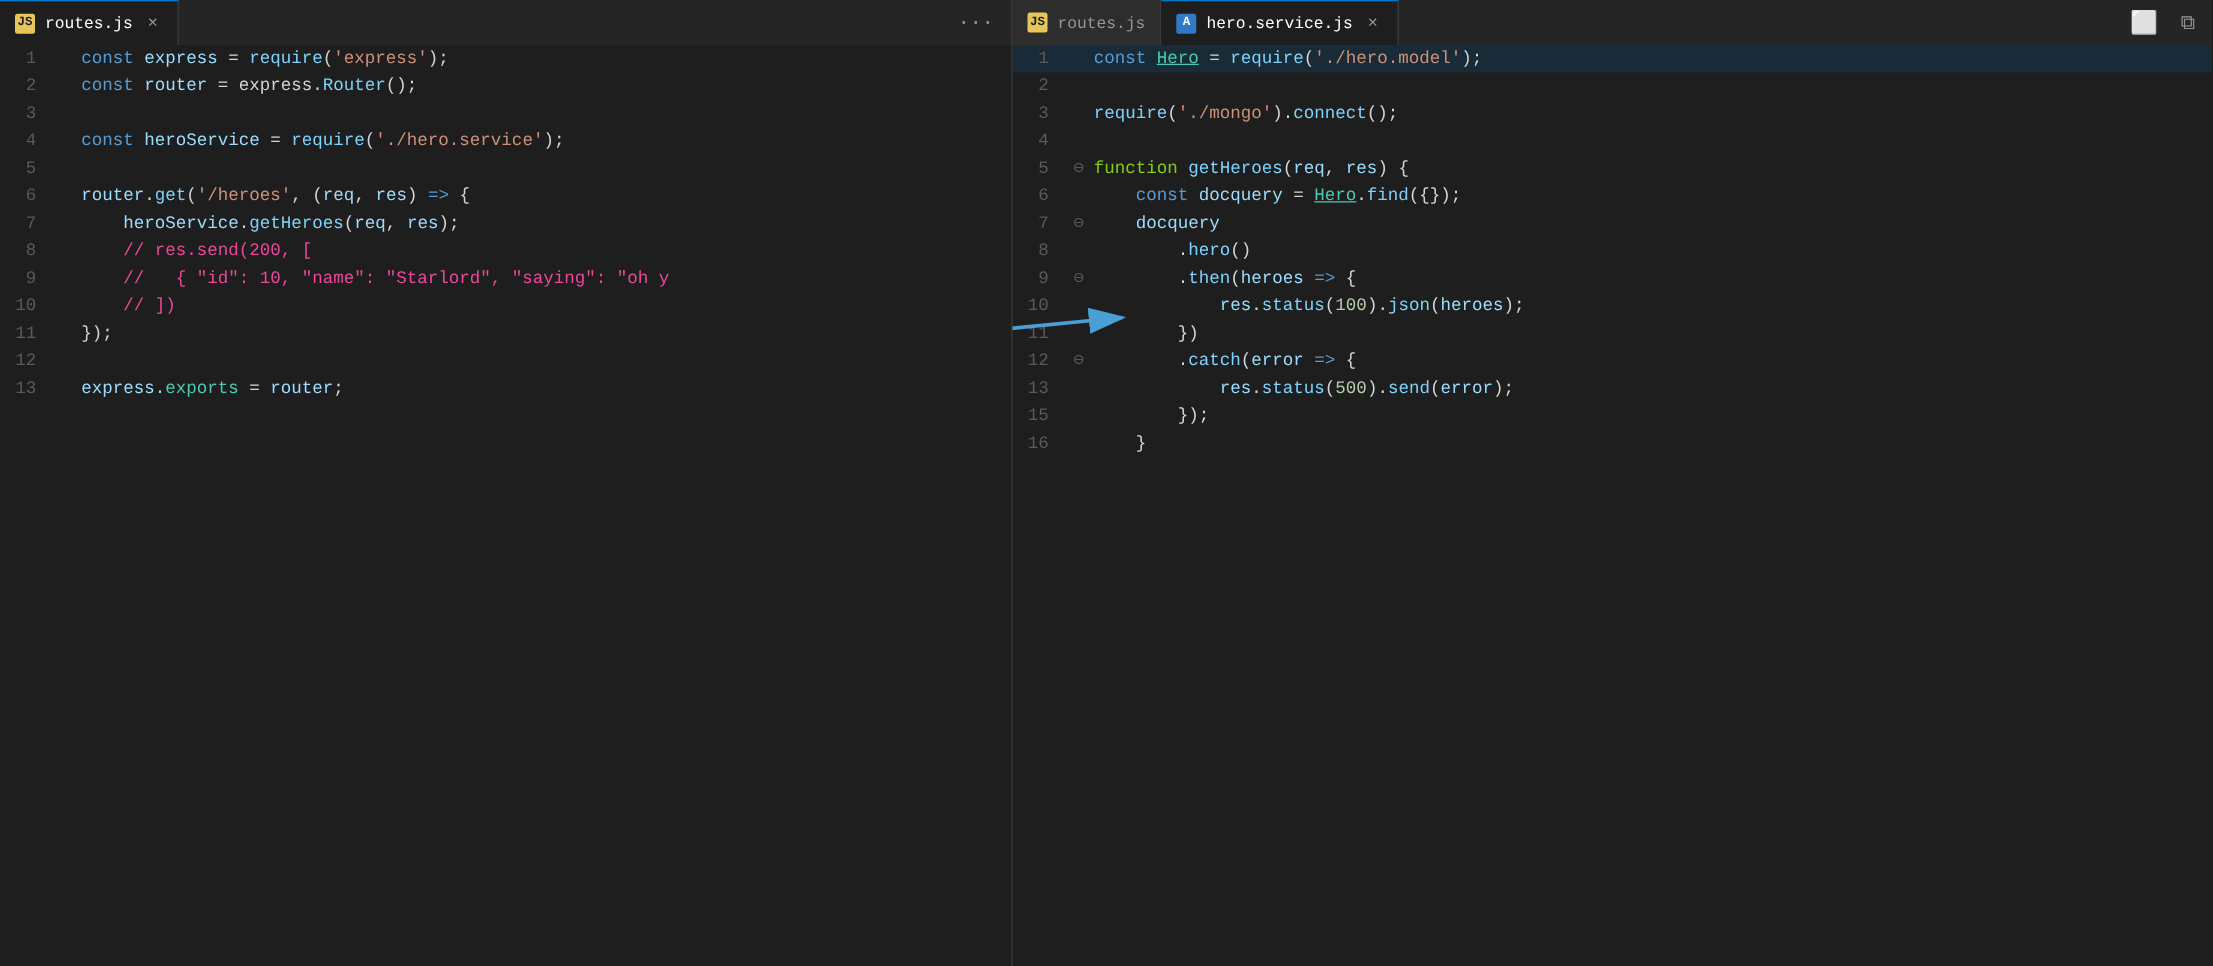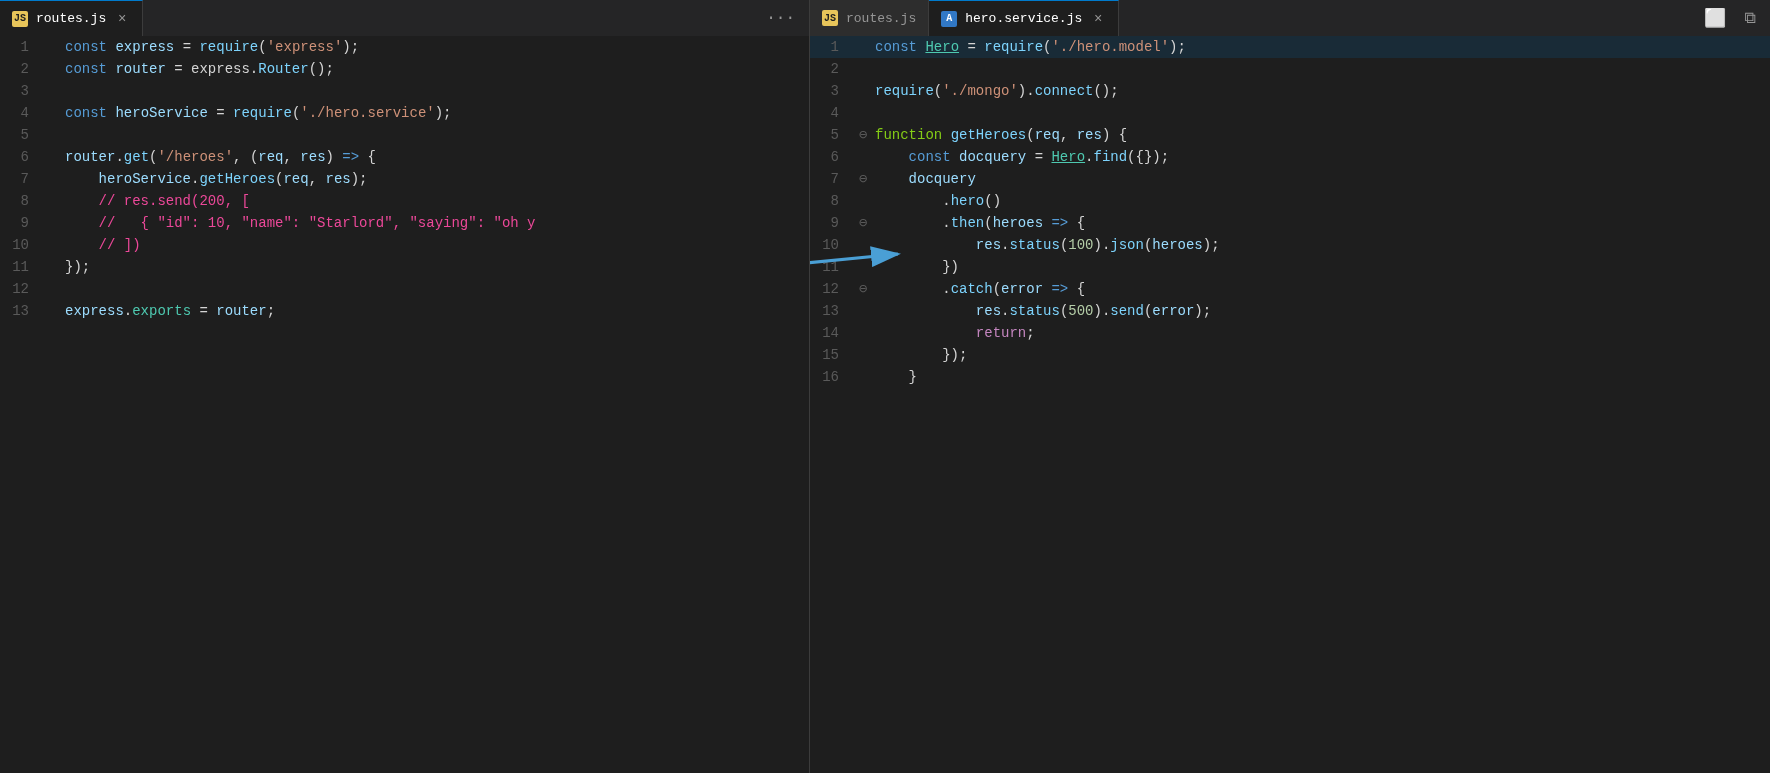--- a/index.html
+++ b/index.html
@@ -379,25 +379,20 @@
             <span class="line-number">12</span>
             <span class="collapse-btn">⊖</span>
             <span class="line-content"><span class="plain">        .</span><span class="fn-name">catch</span><span class="plain">(</span><span class="var-name">error</span><span class="plain"> </span><span class="arrow">=&gt;</span><span class="plain"> {</span></span>
           </div>
           <div class="code-line">
             <span class="line-number">13</span>
             <span style="min-width: 16px; display: inline-block;"></span>
             <span class="line-content"><span class="plain">            </span><span class="var-name">res</span><span class="plain">.</span><span class="fn-name">status</span><span class="plain">(</span><span class="number">500</span><span class="plain">).</span><span class="fn-name">send</span><span class="plain">(</span><span class="var-name">error</span><span class="plain">);</span></span>
           </div>
           <div class="code-line">
-            <span class="line-number">14</span>
-            <span style="min-width: 16px; display: inline-block;"></span>
-            <span class="line-content"><span class="plain">            </span><span class="kw-return">return</span><span class="plain">;</span></span>
-          </div>
-          <div class="code-line">
             <span class="line-number">15</span>
             <span style="min-width: 16px; display: inline-block;"></span>
             <span class="line-content"><span class="plain">        });</span></span>
           </div>
           <div class="code-line">
             <span class="line-number">16</span>
             <span style="min-width: 16px; display: inline-block;"></span>
             <span class="line-content"><span class="plain">    }</span></span>
           </div>
         </div>

